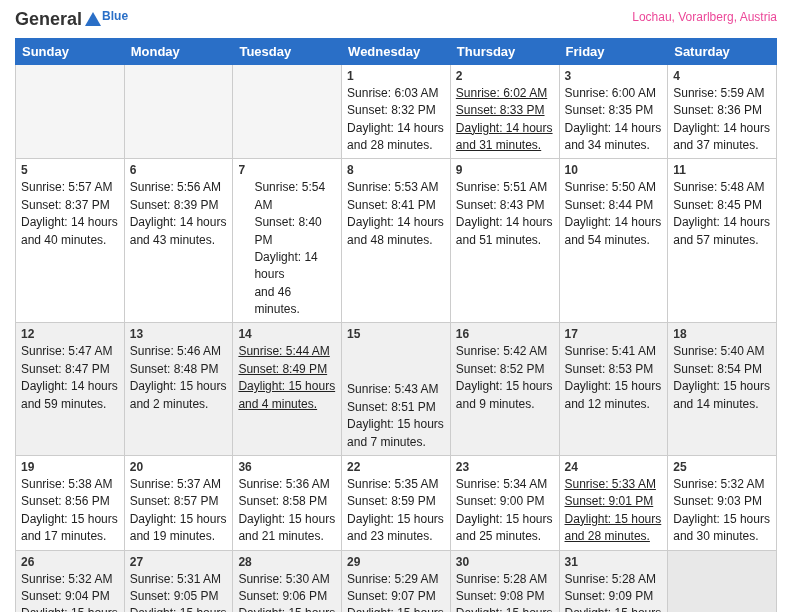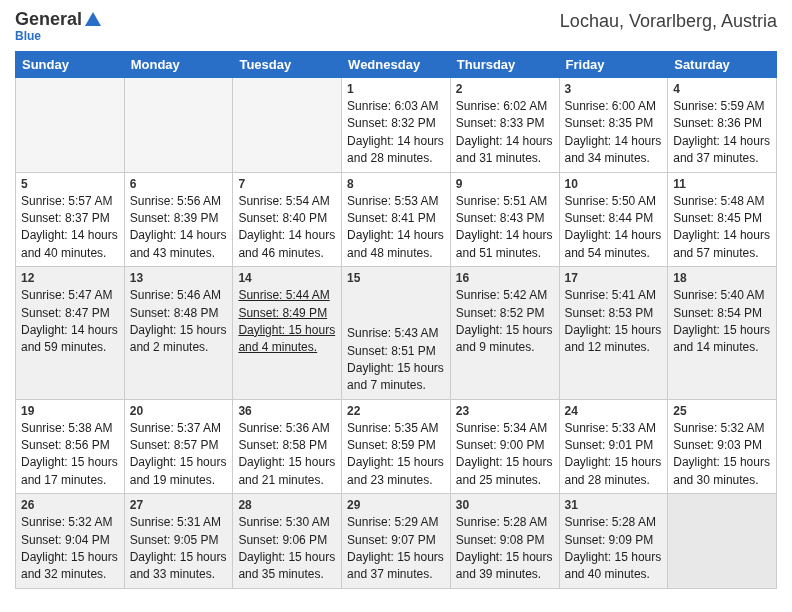--- a/index.html
+++ b/index.html
@@ -14,21 +14,20 @@
       padding: 10px 15px 15px 15px;
     }
     .header {
       display: flex;
       justify-content: space-between;
       align-items: flex-start;
       margin-bottom: 8px;
     }
     .logo {
       display: flex;
-      flex-direction: column;
       align-items: flex-start;
     }
     .logo-general {
       font-size: 18px;
       font-weight: bold;
       color: #333;
       line-height: 1.1;
     }
     .logo-blue {
       font-size: 12px;
@@ -43,22 +42,22 @@
     .title-block {
       text-align: right;
     }
     .month-title {
       font-size: 32px;
       font-weight: bold;
       color: #333;
       line-height: 1.1;
     }
     .location-title {
-      font-size: 18px;
-      color: #404040;
+      font-size: 12px;
+      color: #ec4899;
       line-height: 1.3;
     }
     .calendar {
       width: 100%;
       border-collapse: collapse;
       border: 1px solid #1d4ed8;
     }
     .calendar th {
       background-color: #2a6fc7;
       color: #fff;
@@ -137,21 +136,21 @@
           <td class="empty"></td>
           <td>
             <div class="day-number">1</div>
             <div class="day-info" style="white-space: pre-line;">Sunrise: 6:03 AM
 Sunset: 8:32 PM
 Daylight: 14 hours
 and 28 minutes.</div>
           </td>
           <td>
             <div class="day-number">2</div>
-            <div class="day-info" style="white-space: pre-line;">Sunrise: 6:02 AM
+            <div class="day-info" style="white-space: pre-line; text-decoration: underline;">Sunrise: 6:02 AM
 Sunset: 8:33 PM
 Daylight: 14 hours
 and 31 minutes.</div>
           </td>
           <td>
             <div class="day-number">3</div>
             <div class="day-info" style="white-space: pre-line;">Sunrise: 6:00 AM
 Sunset: 8:35 PM
 Daylight: 14 hours
 and 34 minutes.</div>
@@ -174,21 +173,21 @@
           </td>
           <td>
             <div class="day-number">6</div>
             <div class="day-info" style="white-space: pre-line;">Sunrise: 5:56 AM
 Sunset: 8:39 PM
 Daylight: 14 hours
 and 43 minutes.</div>
           </td>
           <td>
             <div class="day-number">7</div>
-            <div class="day-info" style="white-space: pre-line;">Sunrise: 5:54 AM
+            <div class="day-info" style="white-space: pre-line; margin-left: 16px;">Sunrise: 5:54 AM
 Sunset: 8:40 PM
 Daylight: 14 hours
 and 46 minutes.</div>
           </td>
           <td>
             <div class="day-number">8</div>
             <div class="day-info" style="white-space: pre-line;">Sunrise: 5:53 AM
 Sunset: 8:41 PM
 Daylight: 14 hours
 and 48 minutes.</div>
@@ -297,21 +296,21 @@
           </td>
           <td>
             <div class="day-number">23</div>
             <div class="day-info" style="white-space: pre-line;">Sunrise: 5:34 AM
 Sunset: 9:00 PM
 Daylight: 15 hours
 and 25 minutes.</div>
           </td>
           <td>
             <div class="day-number">24</div>
-            <div class="day-info" style="white-space: pre-line;">Sunrise: 5:33 AM
+            <div class="day-info" style="white-space: pre-line; text-decoration: underline;">Sunrise: 5:33 AM
 Sunset: 9:01 PM
 Daylight: 15 hours
 and 28 minutes.</div>
           </td>
           <td>
             <div class="day-number">25</div>
             <div class="day-info" style="white-space: pre-line;">Sunrise: 5:32 AM
 Sunset: 9:03 PM
 Daylight: 15 hours
 and 30 minutes.</div>

